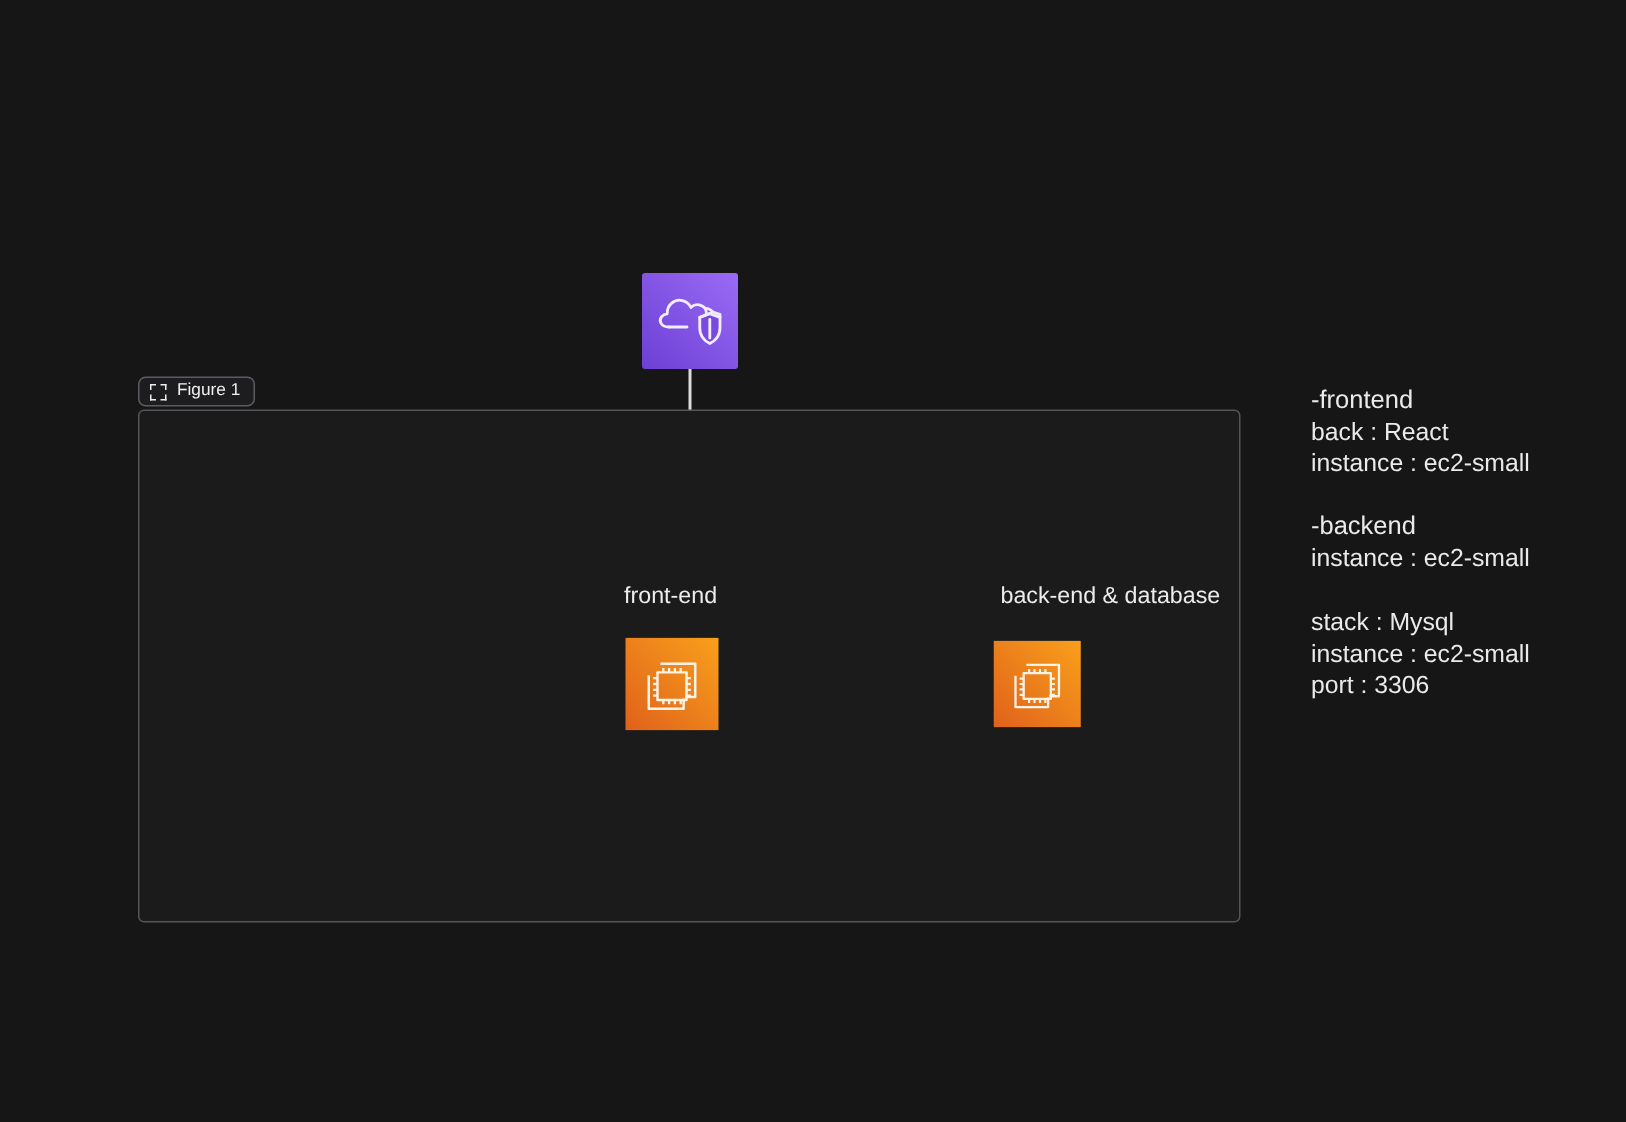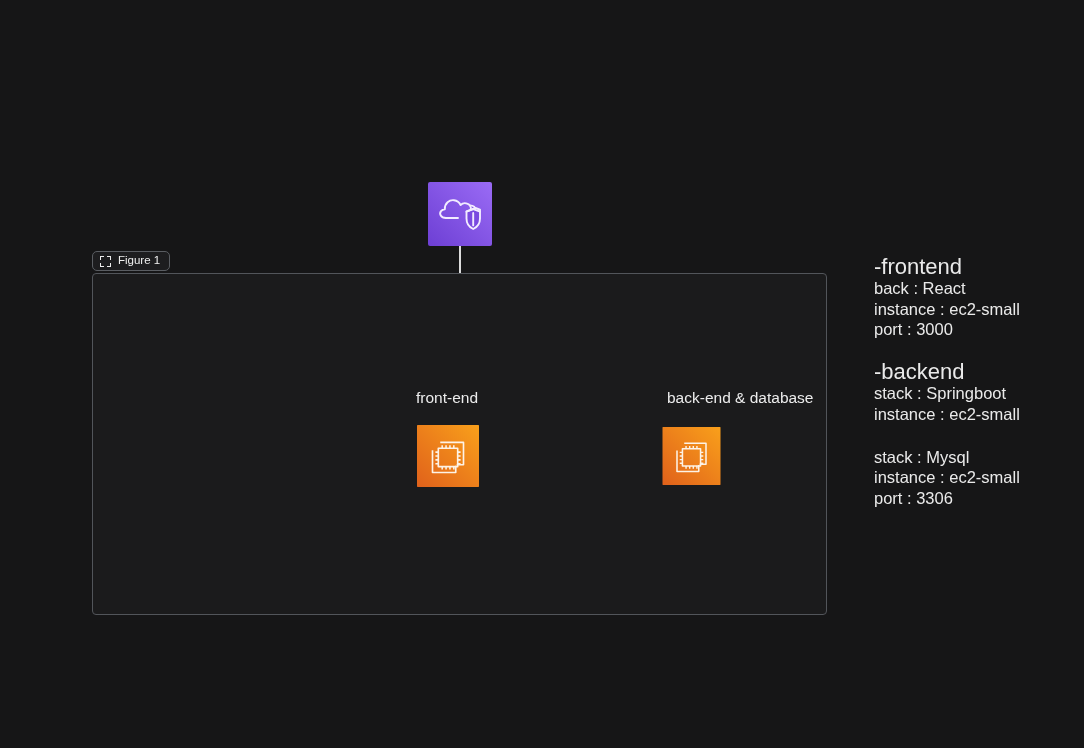--- a/index.html
+++ b/index.html
@@ -145,21 +145,21 @@
     margin-bottom: 22px;
   }
   .info-block:last-child { margin-bottom: 0; }
   .info-line {
     font-size: 16.5px;
     line-height: 20.8px;
     color: #eaeaea;
     white-space: nowrap;
   }
   .info-title {
-    font-size: 22px;
+    font-size: 17px;
     line-height: 20.8px;
     color: #eaeaea;
     white-space: nowrap;
   }
 </style>
 </head>
 <body>
 
 <div id="canvas">
 
@@ -278,26 +278,24 @@
     </div>
     <div class="node-label">back-end &amp; database</div>
   </div>
 
   <div id="info-panel">
 
     <div class="info-block">
       <div class="info-title">-frontend</div>
       <div class="info-line">back : React</div>
       <div class="info-line">instance : ec2-small</div>
-      <div class="info-line">port : 3000</div>
     </div>
 
     <div class="info-block">
       <div class="info-title">-backend</div>
-      <div class="info-line">stack : Springboot</div>
       <div class="info-line">instance : ec2-small</div>
     </div>
 
     <div class="info-block">
       <div class="info-line">stack : Mysql</div>
       <div class="info-line">instance : ec2-small</div>
       <div class="info-line">port : 3306</div>
     </div>
 
   </div>

